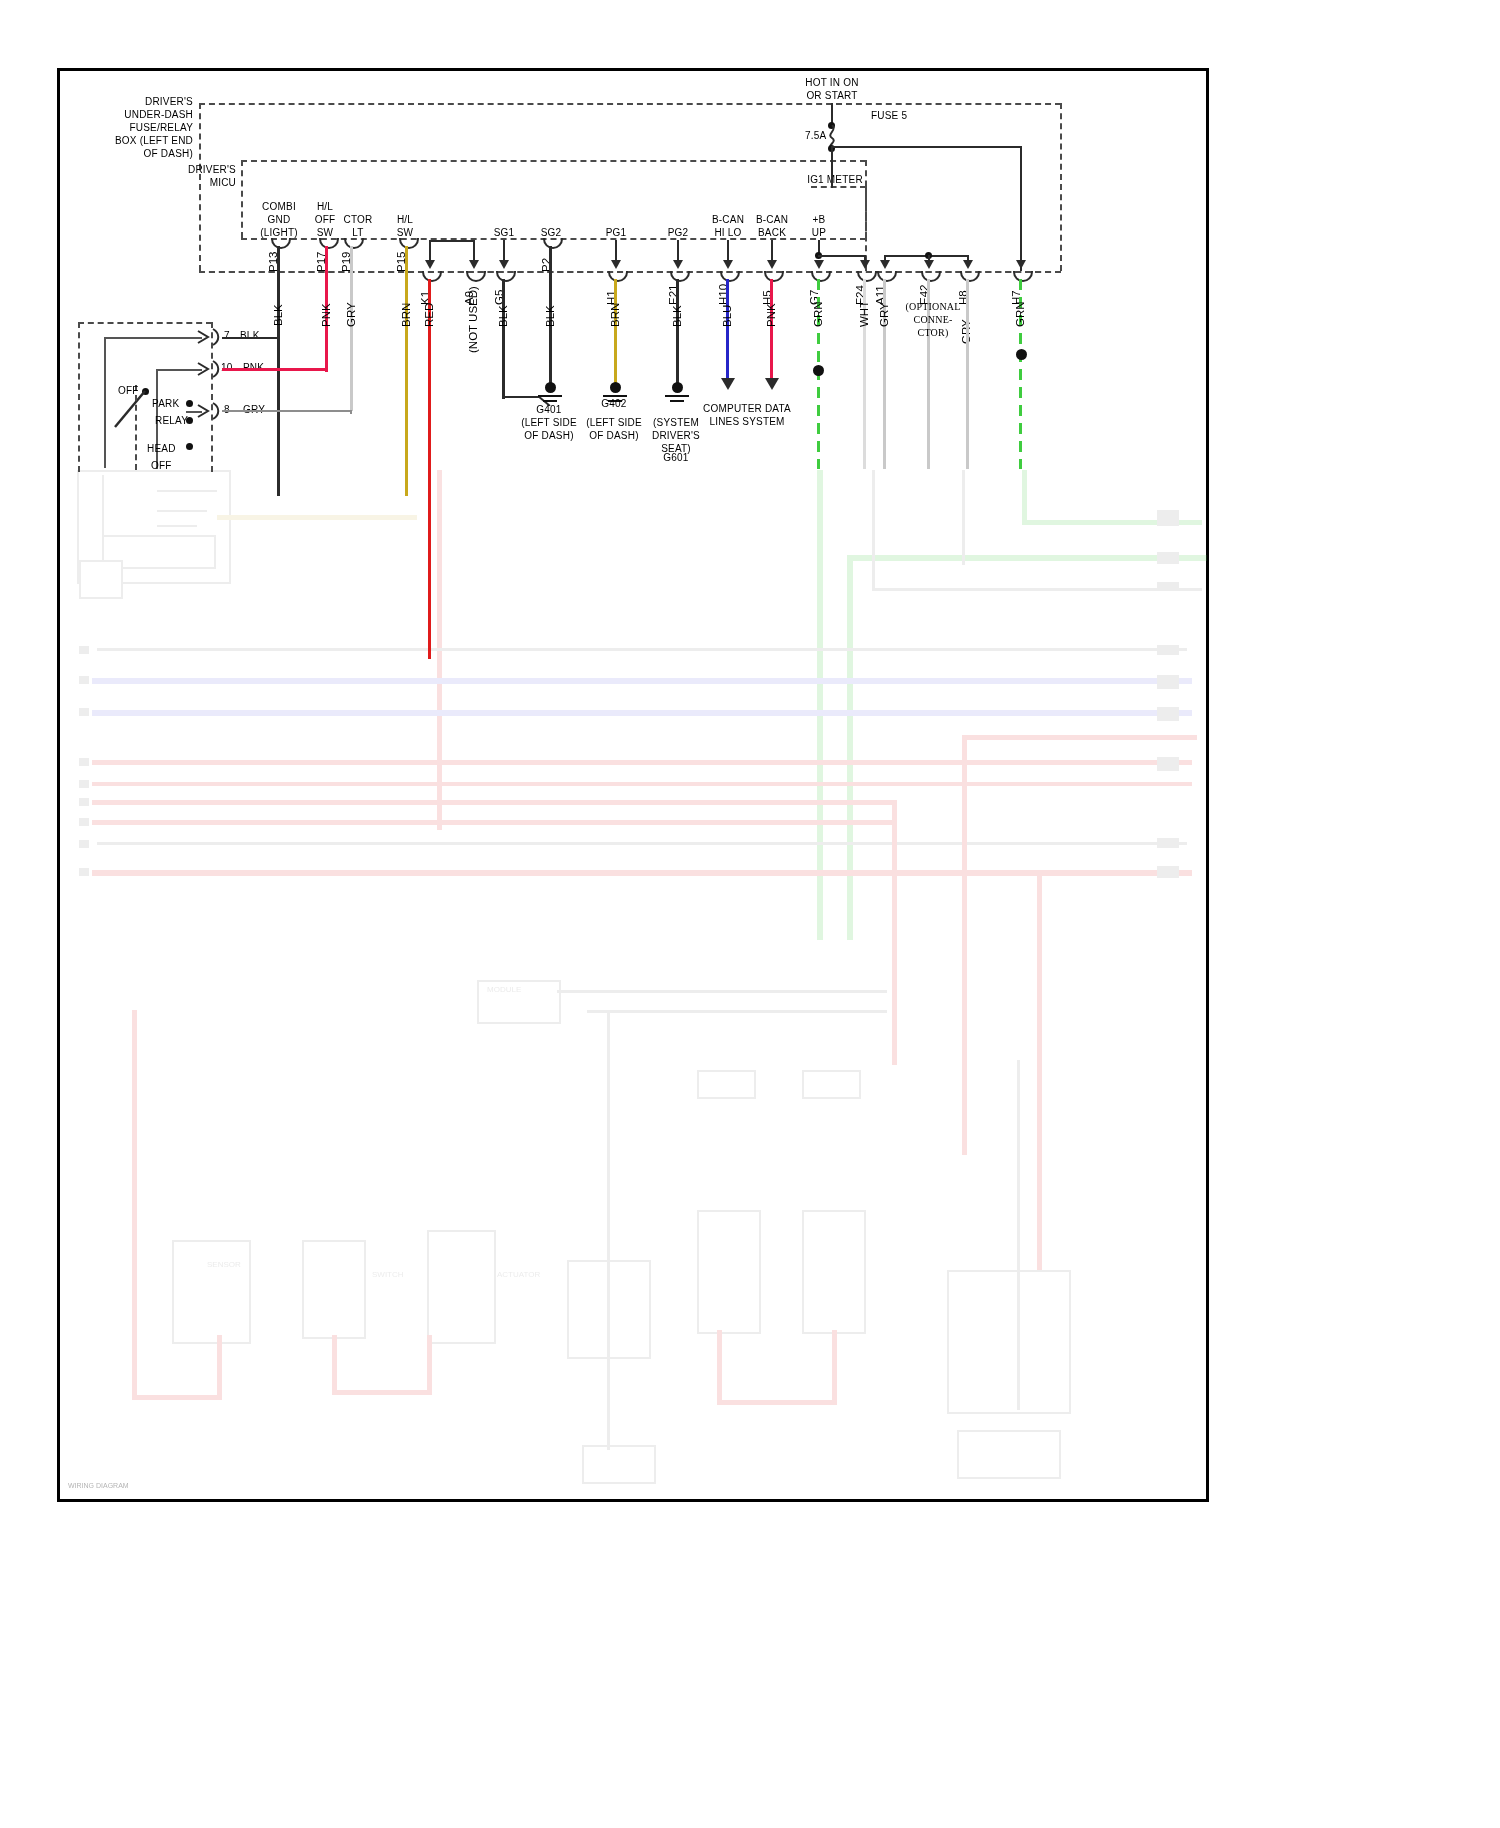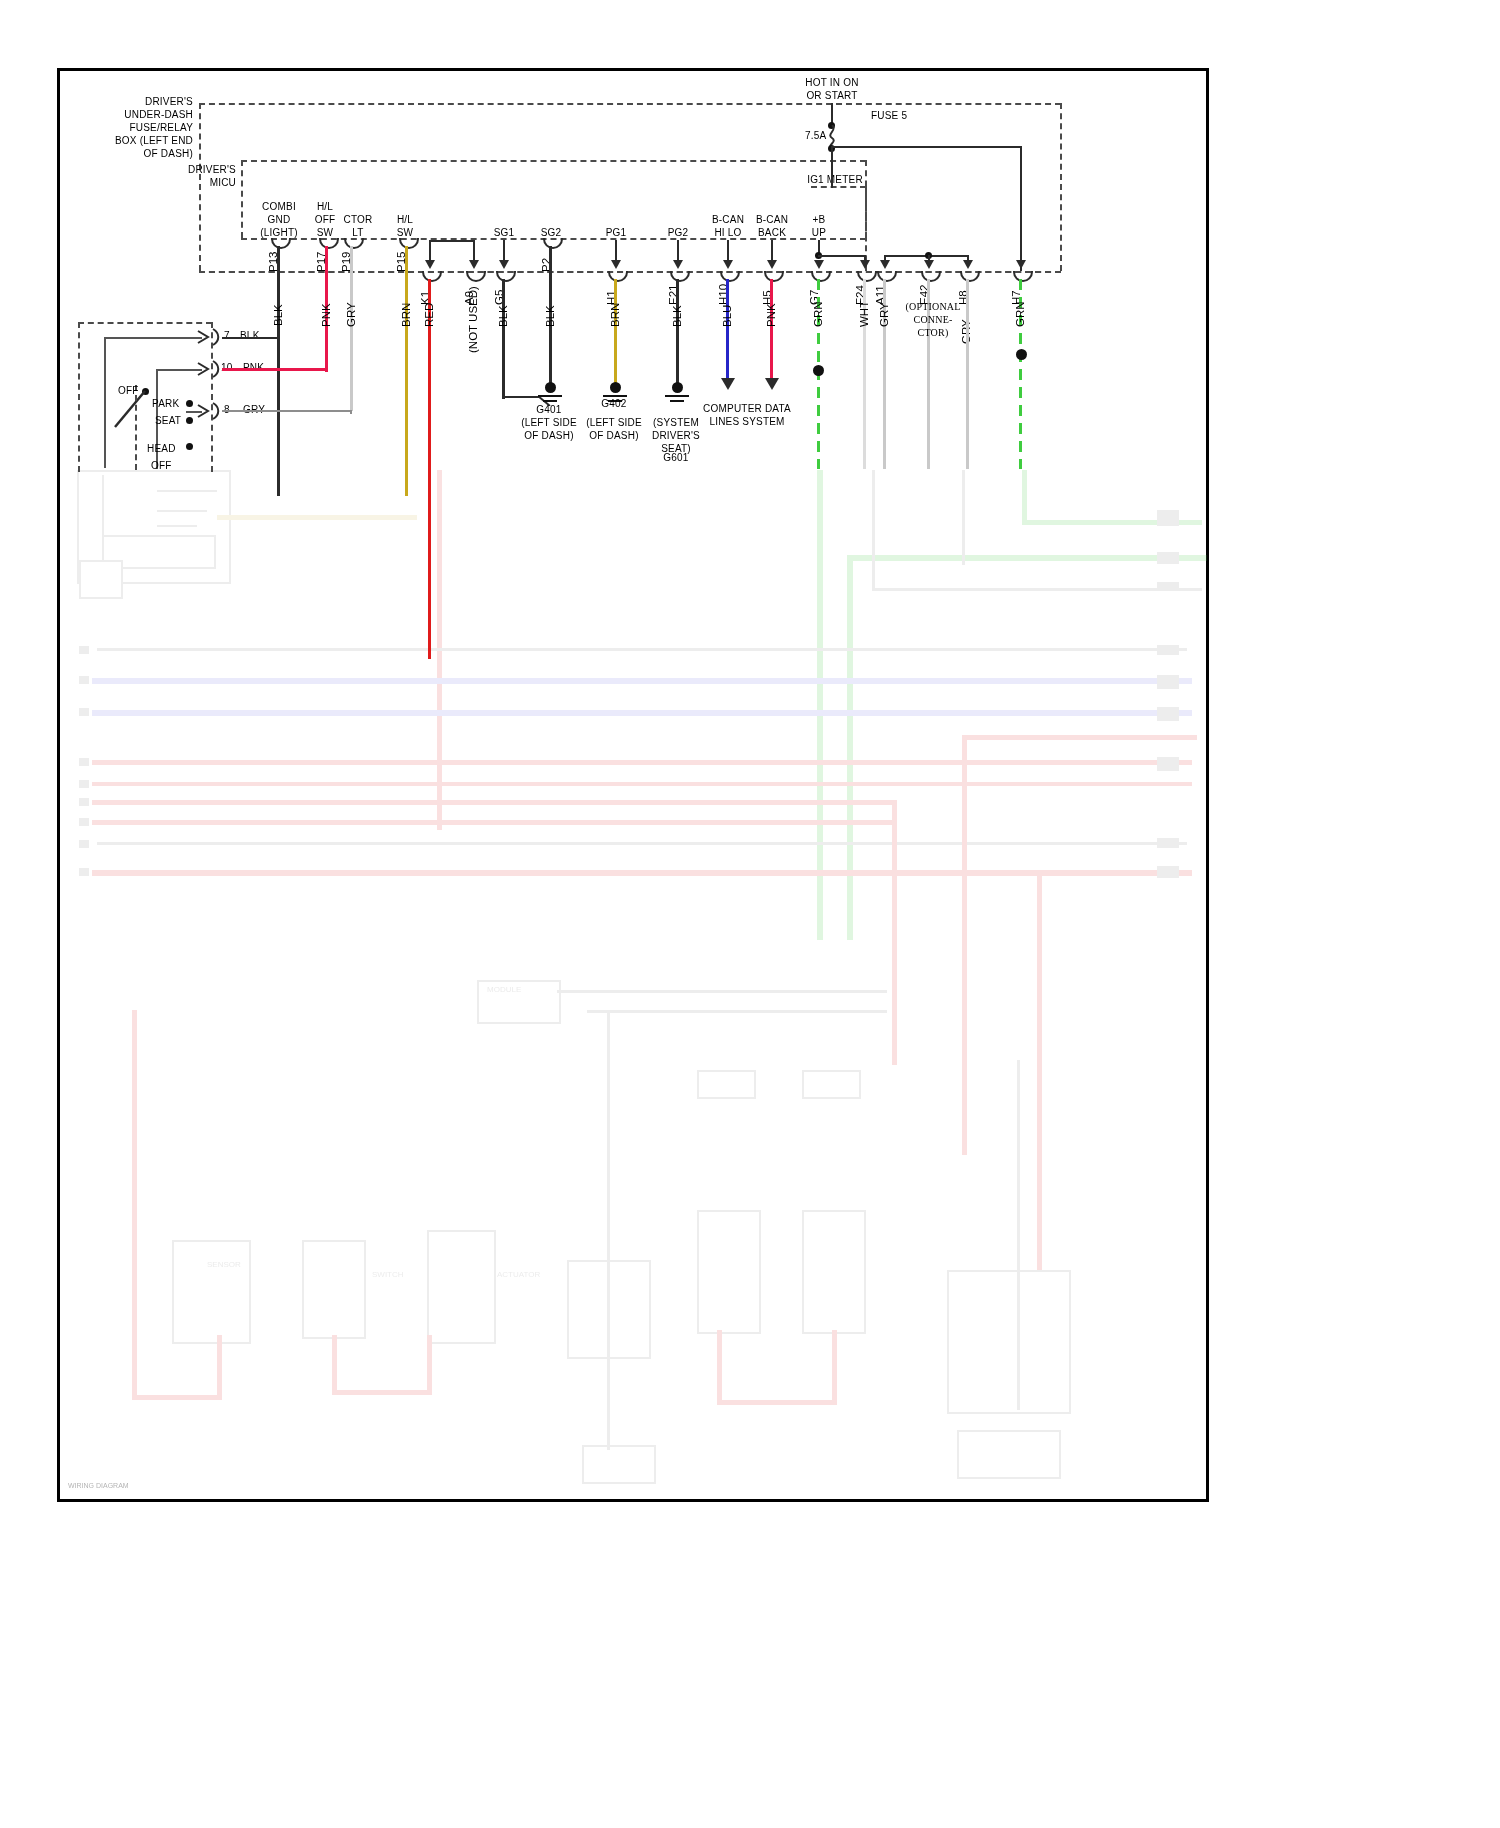--- a/index.html
+++ b/index.html
@@ -422,21 +422,21 @@
   <div class="dot" style="left:186px;top:417px;"></div>
   <div class="dot" style="left:186px;top:443px;"></div>
   <svg style="position:absolute;left:112px;top:385px;" width="40" height="46">
     <line x1="3" y1="42" x2="33" y2="6" stroke="#2b2b2b" stroke-width="2.5"></line>
   </svg>
   <div class="thin-v" style="left:104px;top:400px;height:68px;"></div>
   <div class="dash-v" style="left:135px;top:385px;height:85px;"></div>
 
   <div class="txt" style="left:118px;top:384px;">OFF</div>
   <div class="txt" style="left:152px;top:397px;">PARK</div>
-  <div class="txt" style="left:155px;top:414px;">SEAT</div>
+  <div class="txt" style="left:155px;top:414px;">RELAY</div>
   <div class="txt" style="left:147px;top:442px;">HEAD</div>
   <div class="txt" style="left:151px;top:459px;">OFF</div>
 
   <div class="ln vl" style="left:277px;top:337px;height:20px;"></div>
   <div class="wire pnk" style="left:325px;top:366px;height:6px;"></div>
   <div class="thin-v" style="left:350px;top:410px;height:4px;background:#8d8d8d;"></div>
 
   <div class="footer">WIRING DIAGRAM</div>
 </div>
 

